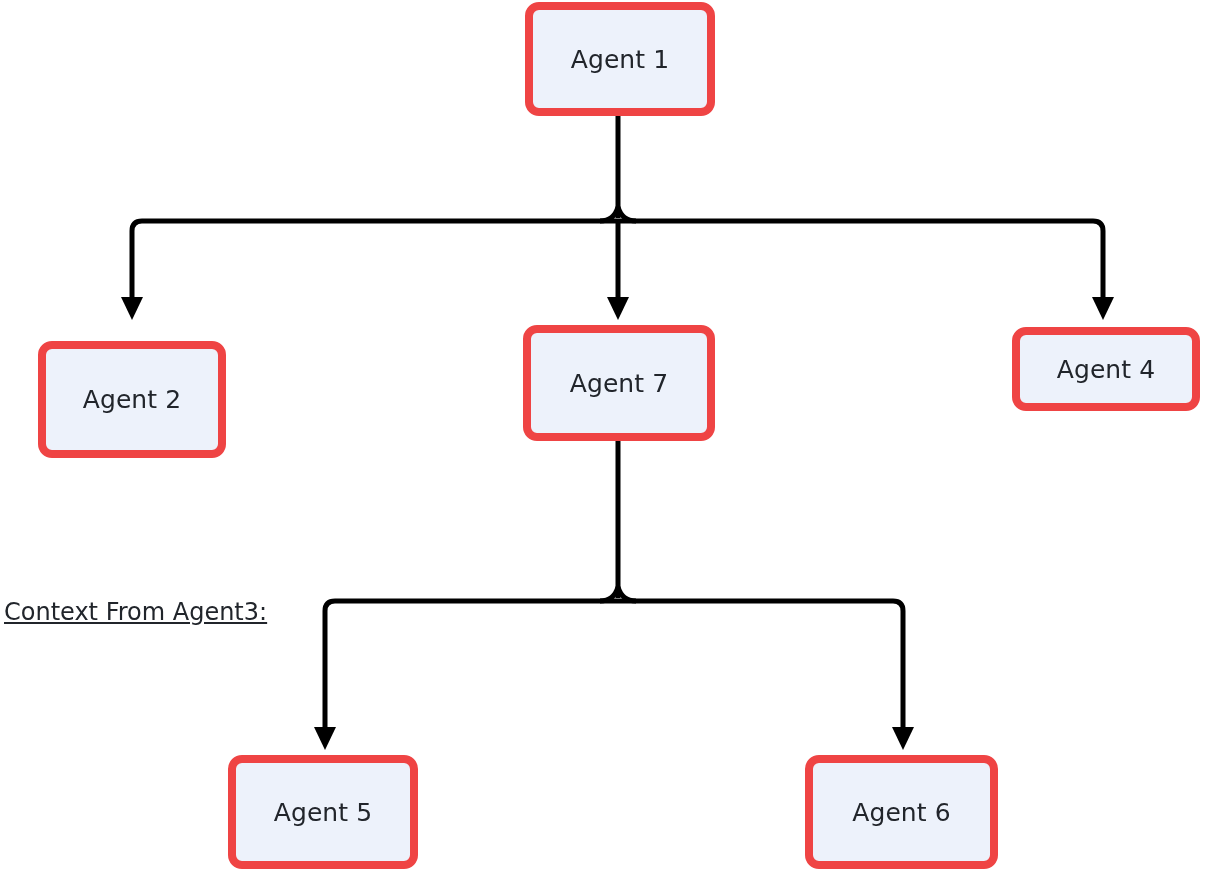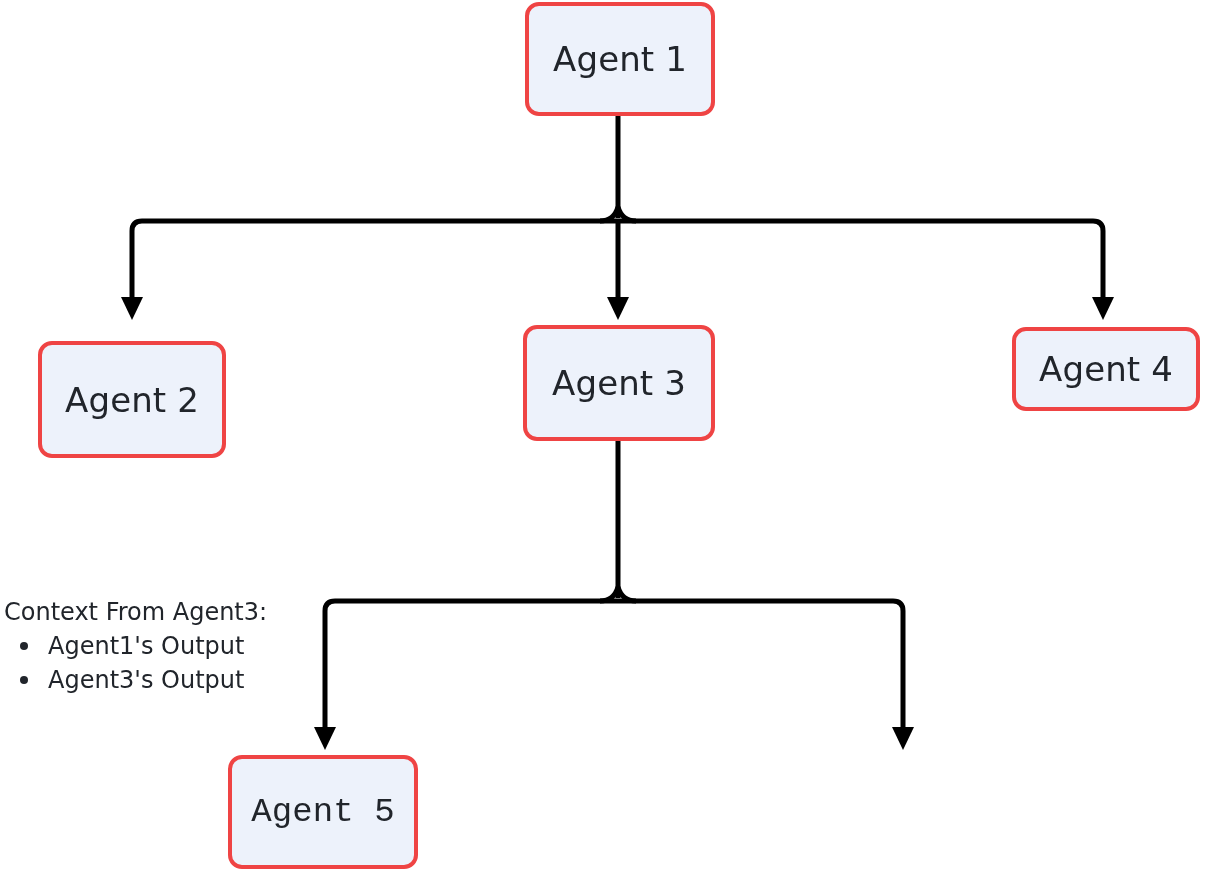--- a/index.html
+++ b/index.html
@@ -23,27 +23,27 @@
     left: 0;
     top: 0;
     width: 1208px;
     height: 872px;
     pointer-events: none;
   }
   .node {
     position: absolute;
     box-sizing: border-box;
     background: #edf2fb;
-    border: 4px solid #ef4444;
+    border: 8px solid #ef4444;
     border-radius: 14px;
     display: flex;
     align-items: center;
     justify-content: center;
     color: #21252b;
-    font-size: 34px;
+    font-size: 25px;
     font-weight: 400;
     letter-spacing: 0.1px;
     line-height: 1;
     user-select: none;
   }
   .node-label {
     display: block;
     text-align: center;
   }
   #context-block {
@@ -53,20 +53,21 @@
     width: 330px;
     color: #21252b;
     font-size: 24px;
     line-height: 1.0;
     user-select: none;
   }
   #context-title {
     display: block;
     white-space: nowrap;
     margin: 0 0 10px 0;
+    text-decoration: underline;
   }
   #context-list {
     list-style: none;
     margin: 0;
     padding: 0;
   }
   #context-list li {
     position: relative;
     padding-left: 44px;
     margin: 0 0 10px 0;
@@ -121,39 +122,32 @@
 
   <div class="node" id="node-agent1" style="left:525px; top:2px; width:190px; height:114px;">
     <span class="node-label">Agent 1</span>
   </div>
 
   <div class="node" id="node-agent2" style="left:38px; top:341px; width:188px; height:117px;">
     <span class="node-label">Agent 2</span>
   </div>
 
   <div class="node" id="node-agent3" style="left:523px; top:325px; width:192px; height:116px;">
-    <span class="node-label">Agent 3</span>
+    <span class="node-label">Agent 7</span>
   </div>
 
   <div class="node" id="node-agent4" style="left:1012px; top:327px; width:188px; height:84px;">
     <span class="node-label">Agent 4</span>
   </div>
 
-  <div class="node" id="node-agent5" style="left:228px; top:755px; width:190px; height:114px;font-family:Liberation Mono, monospace;">
+  <div class="node" id="node-agent5" style="left:228px; top:755px; width:190px; height:114px;">
     <span class="node-label">Agent 5</span>
   </div>
 
+  <div class="node" id="node-agent6" style="left:805px; top:755px; width:193px; height:114px;">
+    <span class="node-label">Agent 6</span>
+  </div>
 
   <div id="context-block">
     <span id="context-title">Context From Agent3:</span>
-    <ul id="context-list">
-      <li>
-        <span class="bullet"></span>
-        <span>Agent1's Output</span>
-      </li>
-      <li>
-        <span class="bullet"></span>
-        <span>Agent3's Output</span>
-      </li>
-    </ul>
   </div>
 
 </div>
 
 </body></html>

